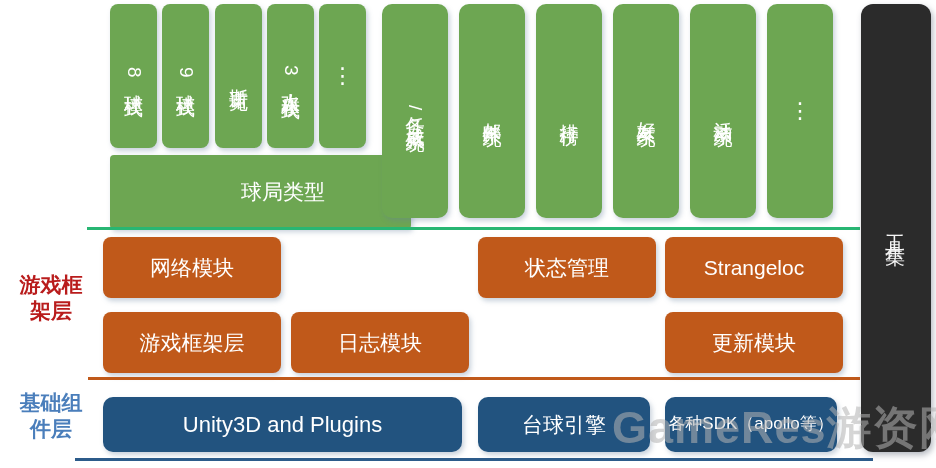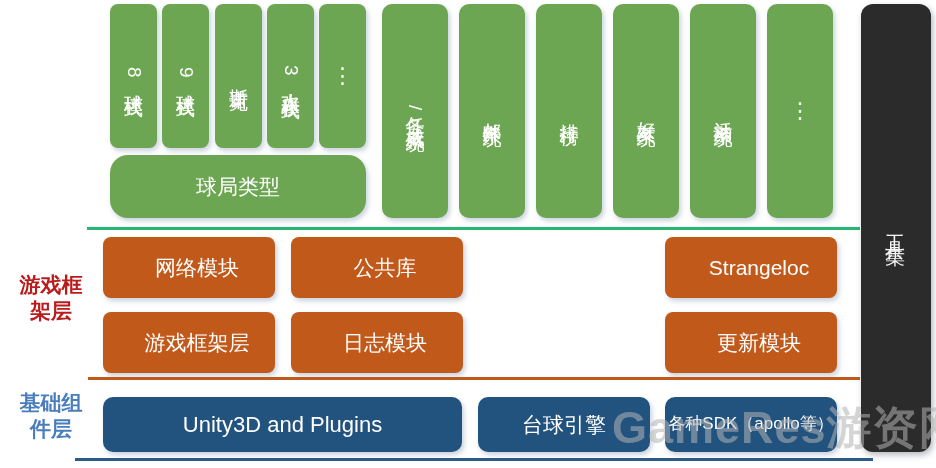--- a/index.html
+++ b/index.html
@@ -33,24 +33,24 @@
     writing-mode:vertical-rl;text-orientation:mixed;
     letter-spacing:2px;font-size:19px;
   }
   .ell{font-size:22px;letter-spacing:0;}
 
   
   .mode{top:4px;height:144px;width:47px;border-radius:8px;}
   
   .system{top:4px;height:214px;width:66px;border-radius:10px;}
 
-  .modes-footer{left:110px;top:155px;width:256px;height:63px;font-size:21px;border-radius:18px;}
+  .modes-footer{left:110px;top:155px;width:256px;height:74px;font-size:21px;border-radius:4px;padding-left:45px;}
 
   
-  .fw{width:156px;height:61px;font-size:21px;border-radius:8px;padding-left:16px;}
+  .fw{width:178px;height:61px;font-size:21px;border-radius:8px;}
   .fw.r1{top:237px;} .fw.r2{top:312px;}
   .c1{left:103px;} .c2{left:291px;} .c3{left:478px;} .c4{left:665px;}
 
   
   .fd{top:397px;height:55px;font-size:21px;border-radius:10px;}
   .fd-wide{left:103px;width:359px;font-size:22px;}
   .fd-sdk{flex-direction:row;font-size:17px;line-height:1.3;}
 
   
   .hline{position:absolute;height:3px;}
@@ -114,22 +114,22 @@
   </div>
   <div class="bx green system" style="left:767px">
     <span class="ell">⋮</span>
   </div>
 
   <div class="hline line-green"></div>
 
   <div class="bx orange fw r1 c1">
     <span>网络模块</span>
   </div>
-  <div class="bx orange fw r1 c2">
-    <span>公共库</span>
+  <div class="bx orange fw r1 c3">
+    <span>状态管理</span>
   </div>
   <div class="bx orange fw r1 c4">
     <span>Strangeloc</span>
   </div>
 
   <div class="bx orange fw r2 c1">
     <span>游戏框架层</span>
   </div>
   <div class="bx orange fw r2 c2">
     <span>日志模块</span>

